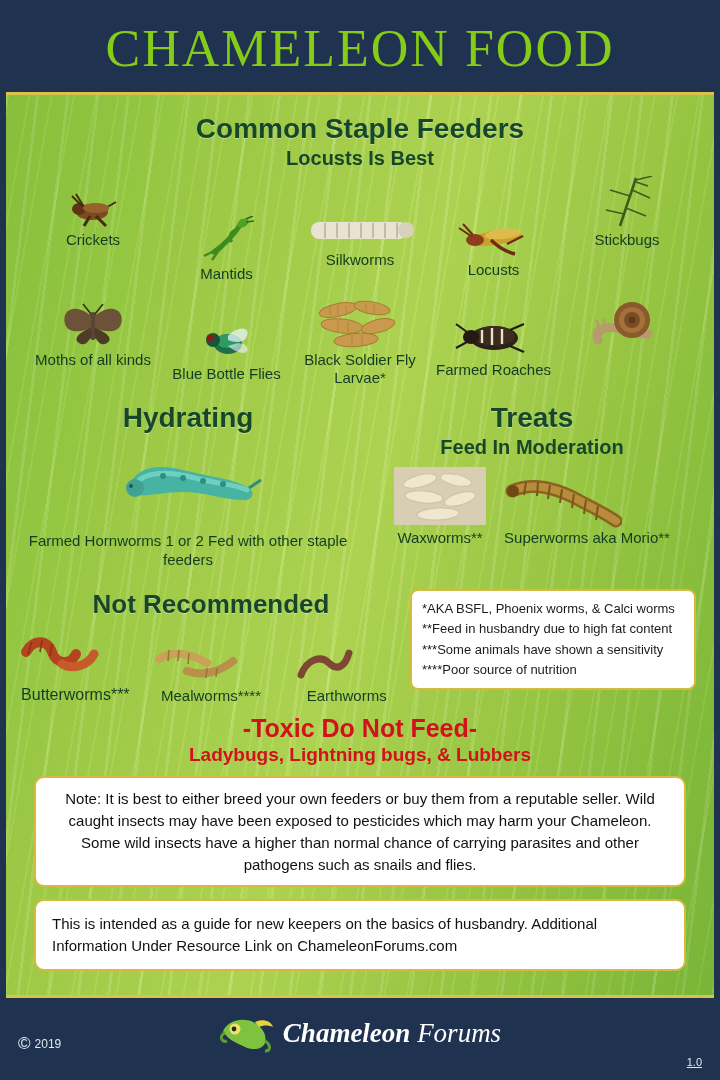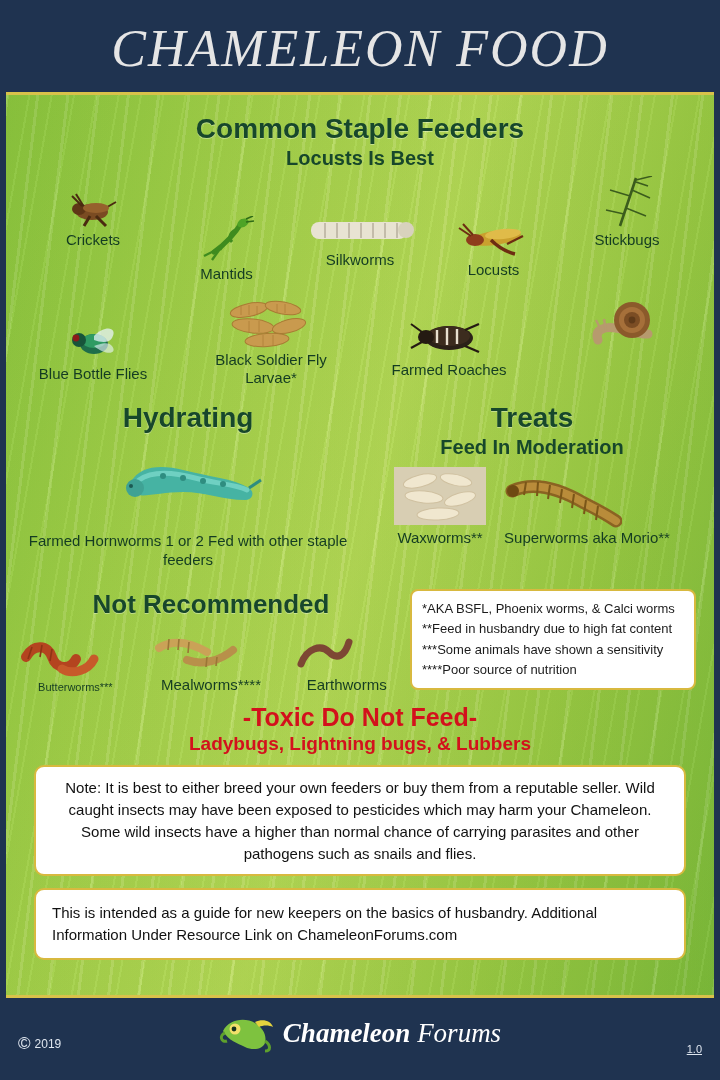--- a/index.html
+++ b/index.html
@@ -29,24 +29,23 @@
     background: #1f3350;
     display: flex;
     align-items: center;
     justify-content: center;
     border-bottom: 3px solid #d8c24a;
   }
   .header-title {
     font-family: "Liberation Serif", serif;
     font-size: 52px;
     letter-spacing: 2px;
-    color: #e5e5e5;
+    color: #84cc16;
     white-space: nowrap;
     line-height: 1;
-    font-style: italic;
   }
   
   .body-area {
     position: relative;
     height: 900px;
     background:
       repeating-linear-gradient(100deg,
         rgba(255,255,255,0.05) 0px,
         rgba(255,255,255,0.05) 2px,
         rgba(0,0,0,0.03) 2px,
@@ -200,21 +199,21 @@
     color: #dfe6ef;
     font-size: 12px;
     display: flex;
     align-items: center;
     gap: 4px;
   }
   .copyright .c-glyph { font-size: 17px; }
   .version {
     position: absolute;
     right: 12px;
-    bottom: 13px;
+    bottom: 0;
     color: #dfe6ef;
     font-size: 11px;
     text-decoration: underline;
   }
   
   svg { display: block; }
 </style>
 </head>
 <body>
 
@@ -310,20 +309,34 @@
               <line x1="30" y1="32" x2="50" y2="40" stroke="#3b5c1d" stroke-width="1.4"></line>
               <line x1="28" y1="38" x2="10" y2="34" stroke="#3b5c1d" stroke-width="1.4"></line>
             </svg>
           </div>
           <span class="label">Stickbugs</span>
         </div>
       </div>
 
       <div class="grid-row" style="margin-top:14px;">
 
+        <div class="food-item">
+          <div class="art">
+            <svg width="76" height="48" viewBox="0 0 76 48">
+              <ellipse cx="38" cy="26" rx="6" ry="14" fill="#5a4632"></ellipse>
+              <path d="M36 16 C20 2 6 10 10 24 C13 34 28 32 36 28 Z" fill="#6b5238"></path>
+              <path d="M40 16 C56 2 70 10 66 24 C63 34 48 32 40 28 Z" fill="#6b5238"></path>
+              <path d="M36 28 C24 32 16 40 26 44 C32 46 36 38 37 32 Z" fill="#4e3b28"></path>
+              <path d="M40 28 C52 32 60 40 50 44 C44 46 40 38 39 32 Z" fill="#4e3b28"></path>
+              <path d="M36 14 L28 4" stroke="#3b2c1c" stroke-width="1.6"></path>
+              <path d="M40 14 L48 4" stroke="#3b2c1c" stroke-width="1.6"></path>
+            </svg>
+          </div>
+          <span class="label">Moths of all kinds</span>
+        </div>
 
         <div class="food-item" style="margin-top:14px;">
           <div class="art">
             <svg width="66" height="40" viewBox="0 0 66 40">
               <ellipse cx="34" cy="22" rx="14" ry="10" fill="#1f6e4a"></ellipse>
               <ellipse cx="34" cy="19" rx="12" ry="7" fill="#2f9b63"></ellipse>
               <circle cx="19" cy="18" r="7" fill="#17543a"></circle>
               <circle cx="16" cy="16" r="3.4" fill="#8b1a1a"></circle>
               <path d="M34 14 C46 2 58 6 52 16 C48 22 40 20 34 18 Z" fill="rgba(235,245,255,0.72)"></path>
               <path d="M34 24 C46 34 58 32 52 24 C48 19 40 22 34 24 Z" fill="rgba(235,245,255,0.6)"></path>
@@ -468,21 +481,21 @@
                 <svg width="92" height="44" viewBox="0 0 92 44">
                   <path d="M10 22 C18 8 32 10 36 22 C40 34 54 36 60 24" stroke="#b4441f" stroke-width="10" fill="none" stroke-linecap="round"></path>
                   <path d="M46 34 C56 40 72 36 78 24" stroke="#c75a2a" stroke-width="9" fill="none" stroke-linecap="round"></path>
                   <g stroke="#8e3315" stroke-width="1.6">
                     <line x1="16" y1="12" x2="12" y2="24"></line>
                     <line x1="26" y1="10" x2="24" y2="22"></line>
                     <line x1="36" y1="14" x2="34" y2="26"></line>
                   </g>
                 </svg>
               </div>
-              <div style="color:#143c22;font-size:11px;margin-top:2px;">Butterworms***</div>
+              <div style="color:#143c22;font-size:16px;margin-top:12px;">Butterworms***</div>
             </div>
             <div style="text-align:center;width:130px;">
               <div>
                 <svg width="98" height="44" viewBox="0 0 98 44">
                   <path d="M12 18 C28 8 46 14 60 22" stroke="#caa257" stroke-width="8" fill="none" stroke-linecap="round"></path>
                   <path d="M40 30 C56 36 74 30 86 20" stroke="#b8904a" stroke-width="8" fill="none" stroke-linecap="round"></path>
                   <g stroke="#9a7636" stroke-width="1.6">
                     <line x1="22" y1="9" x2="21" y2="20"></line>
                     <line x1="32" y1="9" x2="31" y2="20"></line>
                     <line x1="42" y1="12" x2="41" y2="23"></line>

